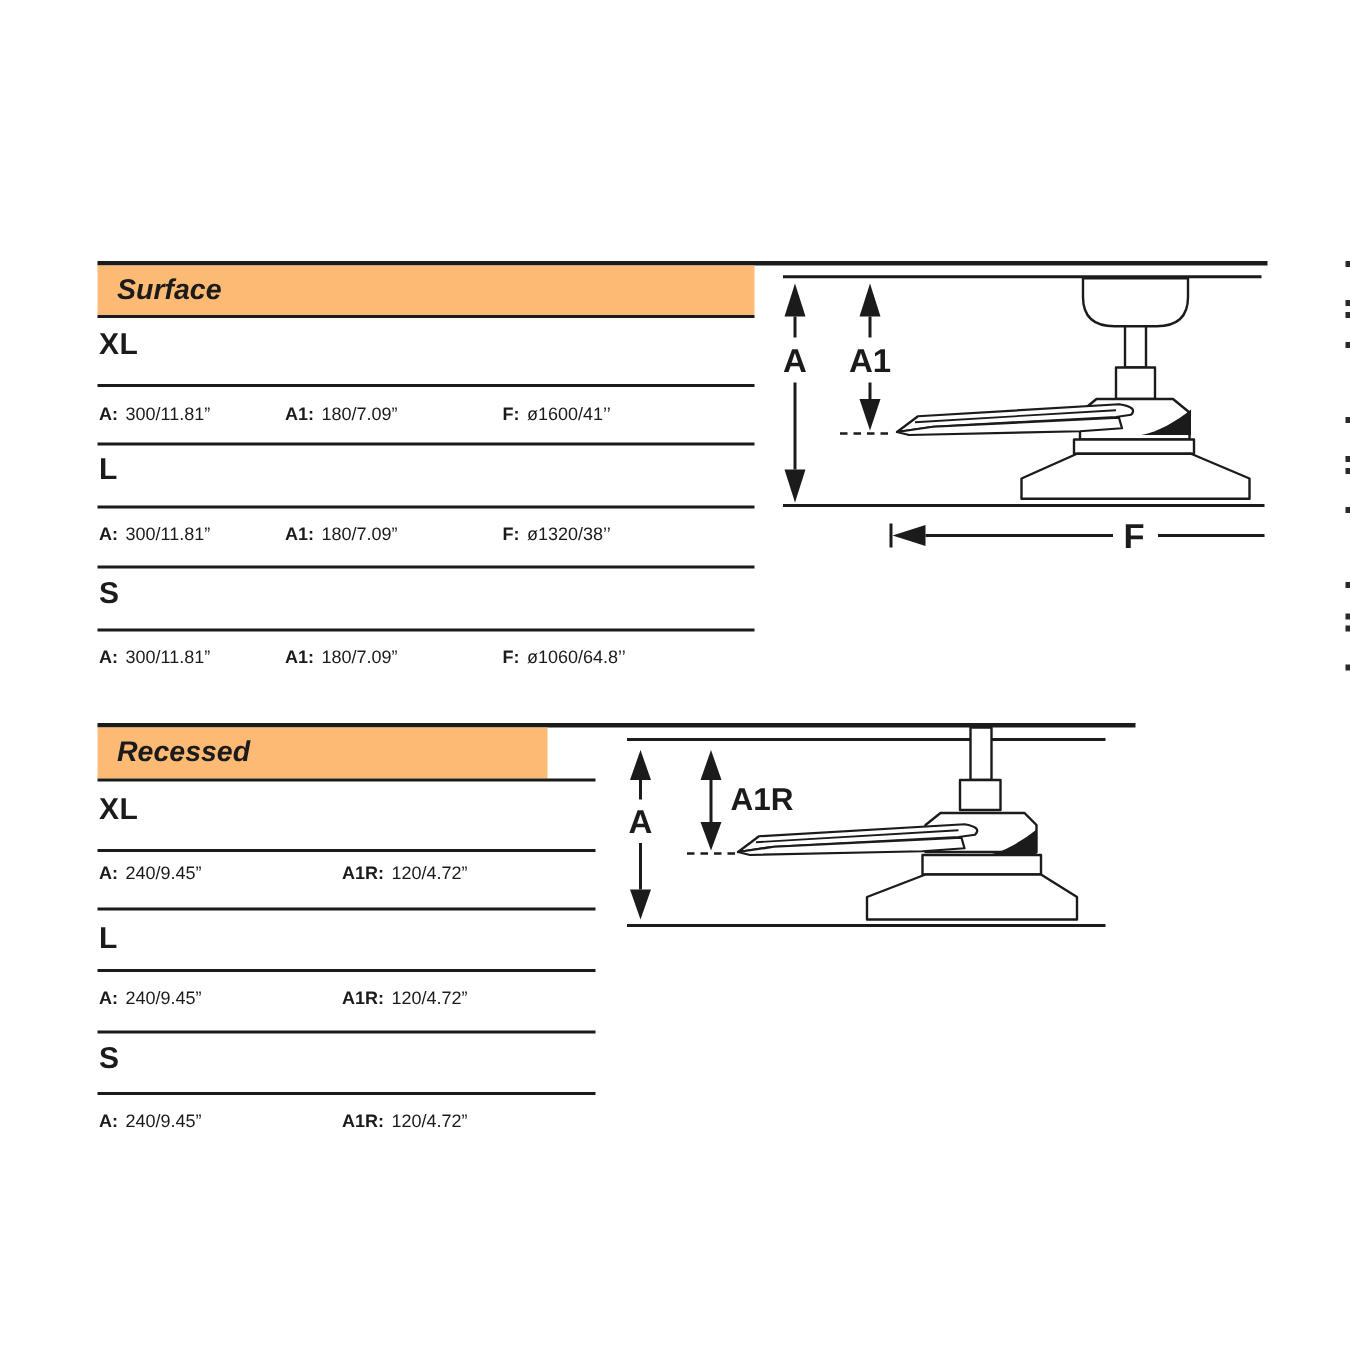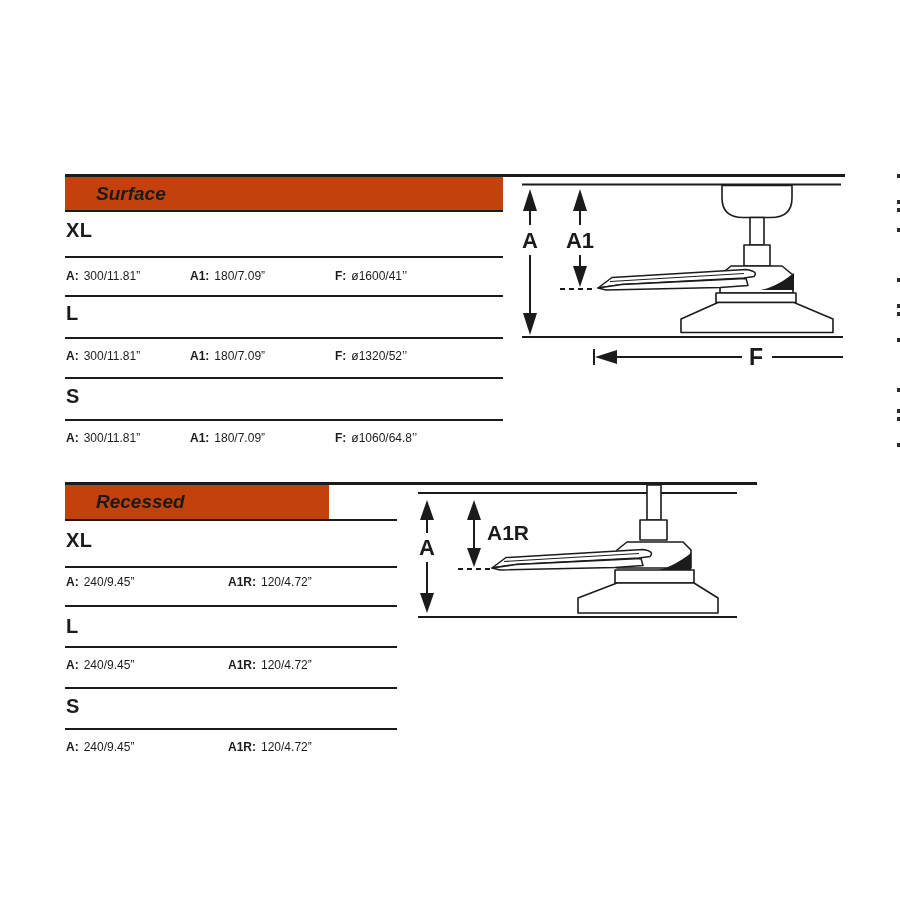--- a/index.html
+++ b/index.html
@@ -7,22 +7,22 @@
     position:relative;width:900px;height:900px;background:#ffffff;overflow:hidden;
     font-family:"Liberation Sans","DejaVu Sans",sans-serif;color:#1b1b1b;
   }
   .abs{position:absolute;}
   .rule{position:absolute;background:#1b1b1b;}
   #title{
     position:absolute;left:74px;top:135px;
     font-size:26px;font-weight:bold;font-style:italic;line-height:28px;letter-spacing:0.2px;
   }
   .sec-header{
-    position:absolute;background:#c2410c;display:flex;align-items:center;
-    font-size:19px;font-weight:bold;font-style:italic;padding-left:31px;box-sizing:border-box;
+    position:absolute;background:#fdba74;display:flex;align-items:center;
+    font-size:19px;font-weight:bold;font-style:italic;padding-left:13px;box-sizing:border-box;
   }
   .size-heading{
     position:absolute;left:66px;font-size:20px;font-weight:bold;line-height:30px;letter-spacing:0.3px;
   }
   .m-row{position:absolute;left:66px;height:24px;font-size:12px;line-height:24px;white-space:nowrap;}
   .m-pair{position:absolute;top:0;}
   .m-pair .lbl{font-weight:bold;}
   .m-pair .val{margin-left:5px;font-weight:normal;}
   svg{position:absolute;overflow:visible;}
   svg .ln{stroke:#1b1b1b;fill:none;}
@@ -51,21 +51,21 @@
     <span class="m-pair" style="left:124px;"><span class="lbl">A1:</span><span class="val">180/7.09”</span></span>
     <span class="m-pair" style="left:269px;"><span class="lbl">F:</span><span class="val">ø1600/41’’</span></span>
   </div>
   <div class="rule" style="left:65px;top:295px;width:438px;height:2px;"></div>
 
   <div class="size-heading" style="top:298px;">L</div>
   <div class="rule" style="left:65px;top:337px;width:438px;height:1.5px;"></div>
   <div class="m-row" style="top:344px;width:437px;">
     <span class="m-pair" style="left:0px;"><span class="lbl">A:</span><span class="val">300/11.81”</span></span>
     <span class="m-pair" style="left:124px;"><span class="lbl">A1:</span><span class="val">180/7.09”</span></span>
-    <span class="m-pair" style="left:269px;"><span class="lbl">F:</span><span class="val">ø1320/52’’</span></span>
+    <span class="m-pair" style="left:269px;"><span class="lbl">F:</span><span class="val">ø1320/38’’</span></span>
   </div>
   <div class="rule" style="left:65px;top:377px;width:438px;height:2px;"></div>
 
   <div class="size-heading" style="top:381px;">S</div>
   <div class="rule" style="left:65px;top:419px;width:438px;height:1.5px;"></div>
   <div class="m-row" style="top:426px;width:437px;">
     <span class="m-pair" style="left:0px;"><span class="lbl">A:</span><span class="val">300/11.81”</span></span>
     <span class="m-pair" style="left:124px;"><span class="lbl">A1:</span><span class="val">180/7.09”</span></span>
     <span class="m-pair" style="left:269px;"><span class="lbl">F:</span><span class="val">ø1060/64.8’’</span></span>
   </div>
@@ -116,21 +116,21 @@
       <line class="ln" x1="84" y1="171" x2="84" y2="187" stroke-width="2"></line>
       <polygon class="solid" points="85,179 107,172 107,186"></polygon>
       <line class="ln" x1="107" y1="179" x2="232" y2="179" stroke-width="2"></line>
       <text x="246" y="187" text-anchor="middle" font-size="23">F</text>
       <line class="ln" x1="262" y1="179" x2="333" y2="179" stroke-width="2"></line>
     </g>
   </svg>
 
   <div class="rule" style="left:65px;top:482px;width:692px;height:3px;"></div>
 
-  <div class="sec-header" style="left:65px;top:485px;width:264px;height:34px;">
+  <div class="sec-header" style="left:65px;top:485px;width:300px;height:34px;">
     <span>Recessed</span>
   </div>
   <div class="rule" style="left:65px;top:519px;width:332px;height:2px;"></div>
 
   <div class="size-heading" style="top:525px;">XL</div>
   <div class="rule" style="left:65px;top:566px;width:332px;height:1.5px;"></div>
   <div class="m-row" style="top:570px;width:331px;">
     <span class="m-pair" style="left:0px;"><span class="lbl">A:</span><span class="val">240/9.45”</span></span>
     <span class="m-pair" style="left:162px;"><span class="lbl">A1R:</span><span class="val">120/4.72”</span></span>
   </div>

